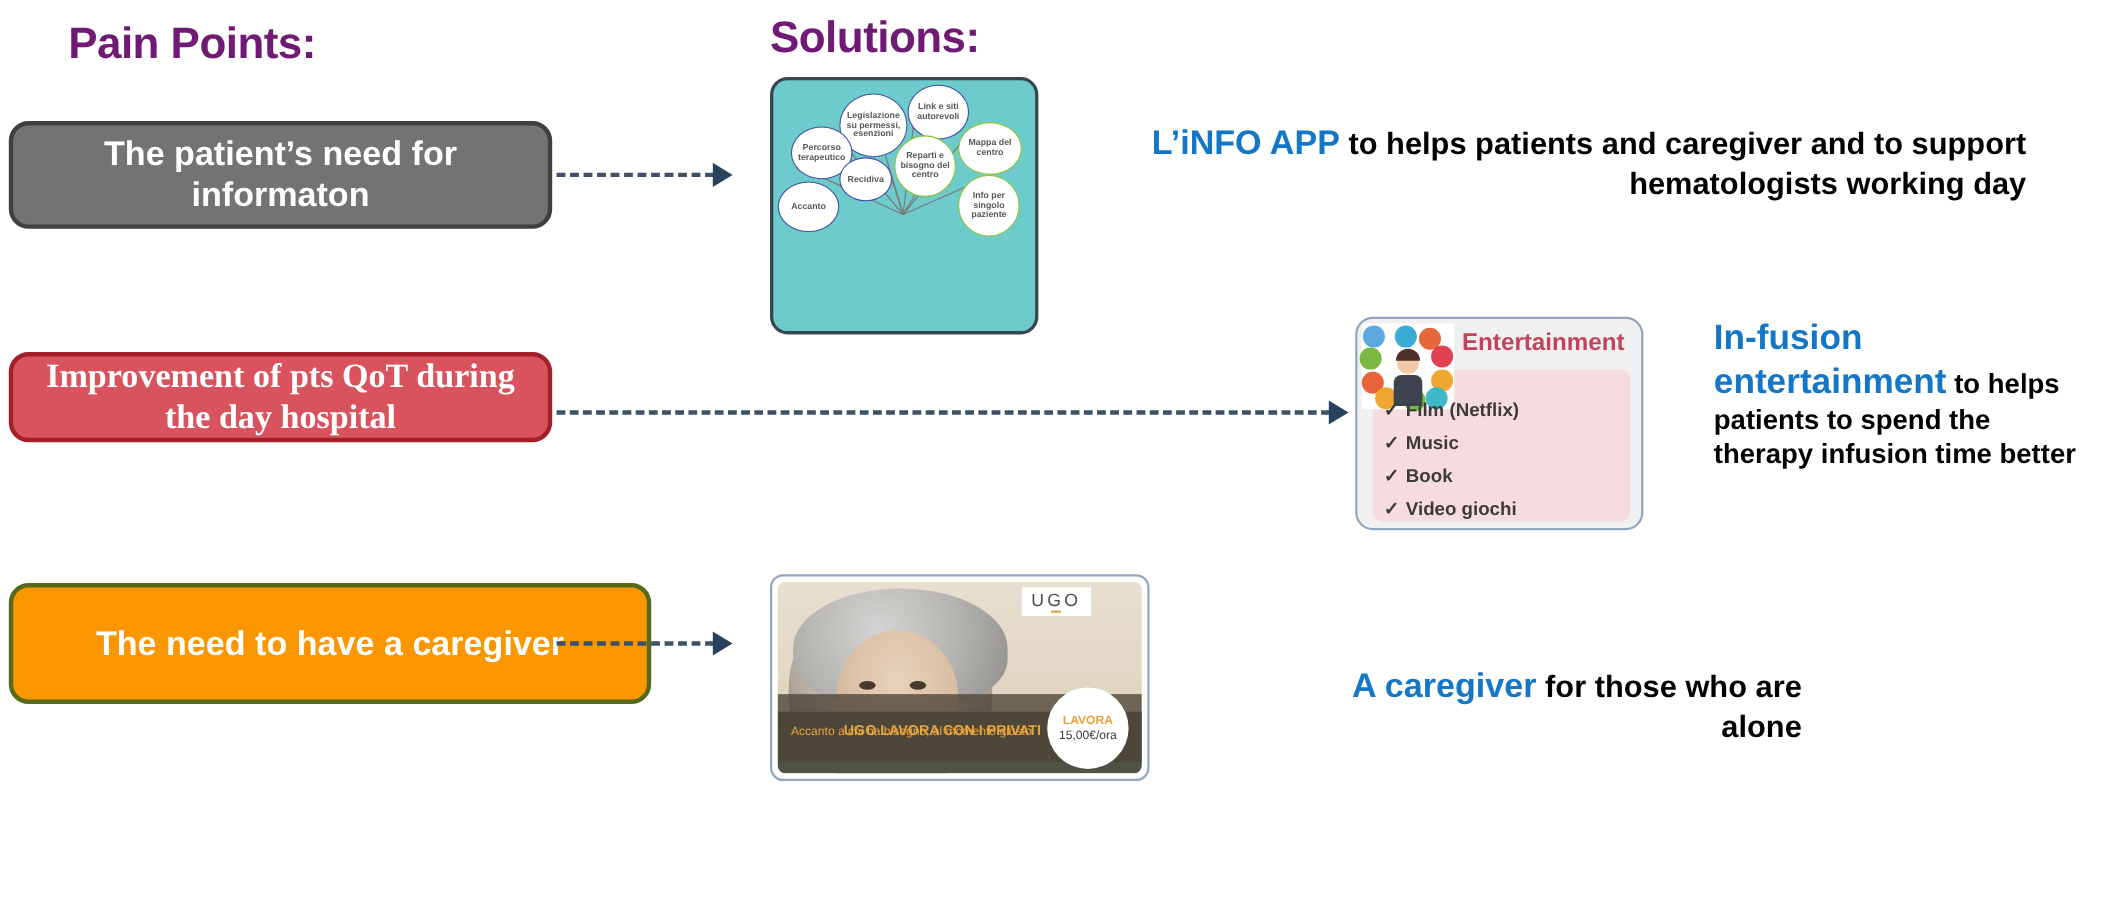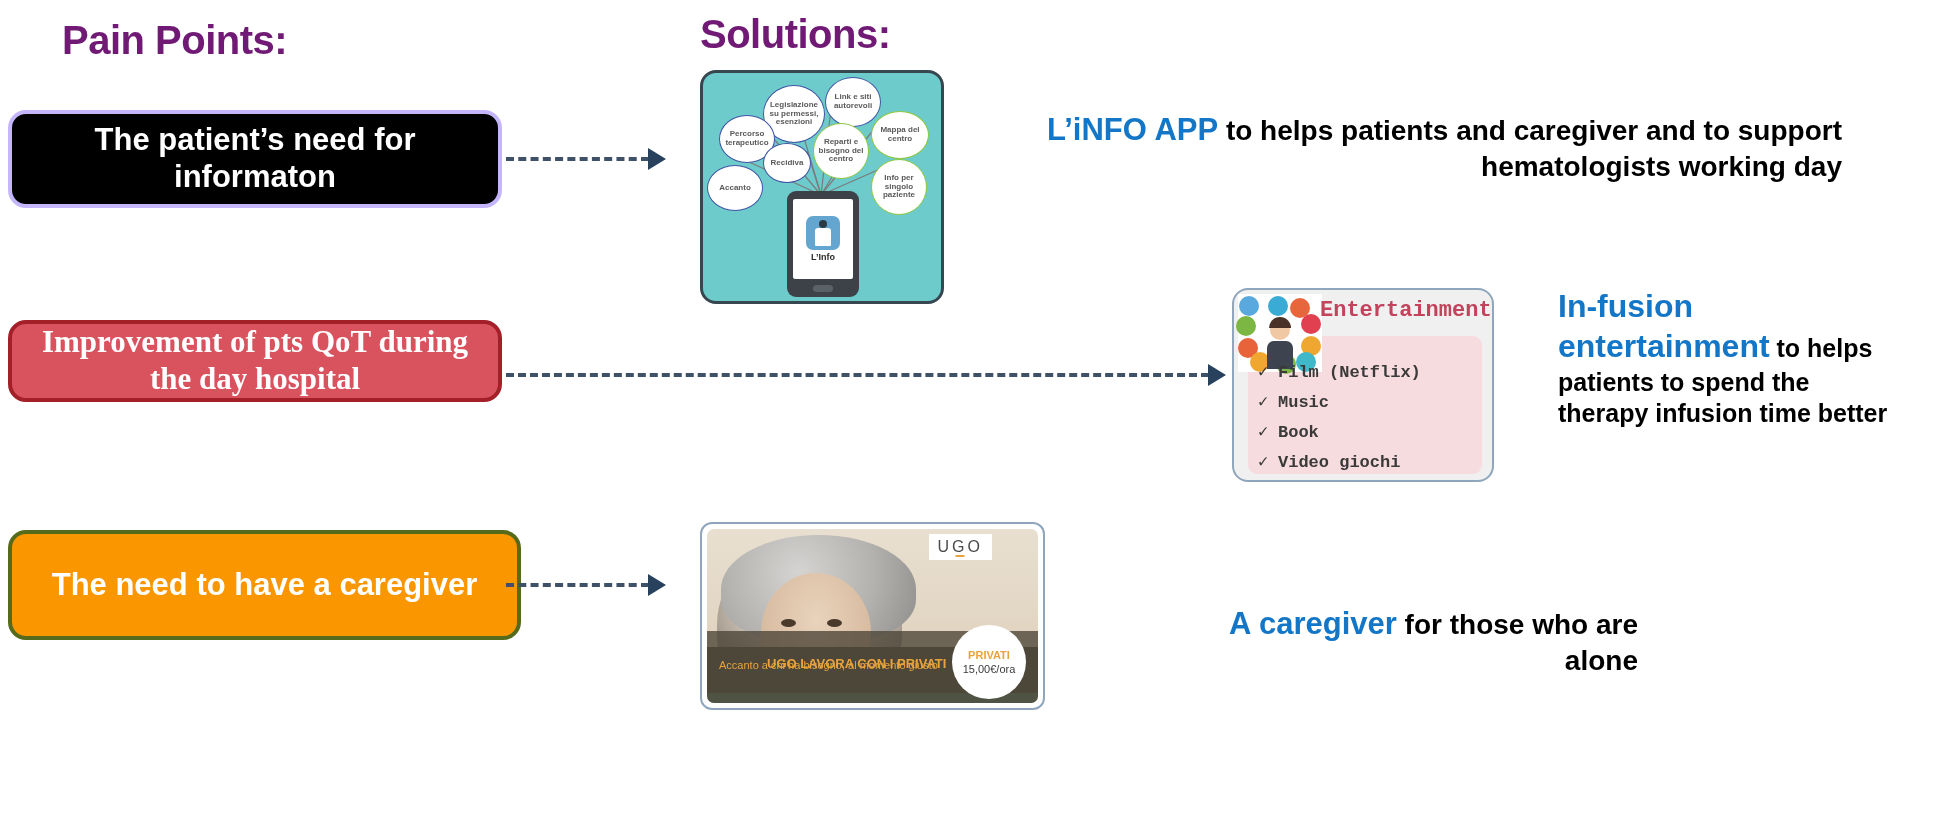--- a/index.html
+++ b/index.html
@@ -8,21 +8,21 @@
 
   .abs{position:absolute;}
 
   
   .heading{color:#701a75;font-weight:bold;font-size:40px;letter-spacing:-0.5px;white-space:nowrap;}
 
   
   .pp-box{border-radius:18px;display:flex;align-items:center;justify-content:center;
           text-align:center;color:#ffffff;font-weight:bold;font-size:31px;line-height:1.18;
           padding:6px 14px;box-sizing:border-box;}
-  .pp-teal  {background:#000000;border:4px solid #c4b5fd;}
+  .pp-teal  {background:#737373;border:4px solid #404040;}
   .pp-red   {background:#D9535F;border:4px solid #A32028;}
   .pp-orange{background:#FA9600;border:4px solid #556B1B;}
 
   
   .conn{height:24px;display:flex;align-items:center;}
   .conn .line{flex:1;height:0;border-top:4px dashed #3E5166;}
   .conn .head{width:0;height:0;border-top:11px solid transparent;border-bottom:11px solid transparent;
               border-left:18px solid #28425E;margin-left:-1px;}
   .reflection{position:absolute;overflow:hidden;pointer-events:none;}
 
@@ -43,21 +43,21 @@
         width:8px;height:8px;border-radius:50%;background:#2b3a45;}
   .phone .applogo::after{content:"";position:absolute;left:50%;top:12px;transform:translateX(-50%);
         width:16px;height:18px;border-radius:3px 3px 1px 1px;background:#fff;}
   .phone .applabel{font-size:9px;font-weight:bold;color:#2b2b2b;margin-top:2px;}
   .phone .home{position:absolute;left:50%;transform:translateX(-50%);bottom:5px;width:20px;height:7px;
         background:#5a6268;border-radius:4px;}
   .spokes{position:absolute;inset:0;}
 
   
   .ent-card{width:258px;height:190px;background:#F0F0F0;border:2px solid #8FA6BD;border-radius:16px;
-            position:relative;overflow:hidden;font-family:Liberation Mono, monospace;}
+            position:relative;overflow:hidden;}
   .ent-title{position:absolute;left:86px;top:8px;right:6px;text-align:center;color:#C2435B;
              font-weight:bold;font-size:22px;}
   .ent-body{position:absolute;left:14px;top:46px;right:10px;bottom:6px;background:#F7DCDF;border-radius:9px;}
   .ent-list{position:absolute;left:24px;top:74px;}
   .ent-li{display:flex;align-items:center;font-size:17px;font-weight:bold;color:#3A3A3A;
           line-height:1;margin-bottom:13px;}
   .ent-li .tick{width:20px;font-size:17px;color:#3A3A3A;}
   .ent-icons{position:absolute;left:4px;top:4px;width:84px;height:78px;background:#fff;}
   .ent-icons .dot{position:absolute;width:20px;height:20px;border-radius:50%;}
   .ent-person{position:absolute;left:50%;top:26px;transform:translateX(-50%);width:26px;height:50px;}
@@ -102,21 +102,21 @@
 <body>
 
 <div class="abs heading" style="left:62px;top:18px;">Pain Points:</div>
 
 <div class="abs heading" style="left:700px;top:12px;">Solutions:</div>
 
 <div class="abs pp-box pp-teal" style="left:8px;top:110px;width:494px;height:98px;">The patient’s need for informaton</div>
 
 <div class="abs pp-box pp-red" style="left:8px;top:320px;width:494px;height:82px;font-family:Liberation Serif, serif;">Improvement of pts QoT during the day hospital</div>
 
-<div class="abs pp-box pp-orange" style="left:8px;top:530px;width:513px;height:110px;">The need to have a caregiver</div>
+<div class="abs pp-box pp-orange" style="left:8px;top:530px;width:584px;height:110px;">The need to have a caregiver</div>
 
 <div class="abs conn" style="left:506px;top:147px;width:160px;">
   <div class="line"></div>
   <div class="head"></div>
 </div>
 
 <div class="abs conn" style="left:506px;top:363px;width:720px;">
   <div class="line"></div>
   <div class="head"></div>
 </div>
@@ -150,27 +150,20 @@
     <div class="bub blue" style="left:16px;top:42px;width:56px;height:48px;font-size:8px;">Percorso terapeutico</div>
 
     <div class="bub blue" style="left:60px;top:70px;width:48px;height:40px;font-size:8px;">Recidiva</div>
 
     <div class="bub green" style="left:110px;top:50px;width:56px;height:56px;font-size:8px;">Reparti e bisogno del centro</div>
 
     <div class="bub green" style="left:168px;top:86px;width:56px;height:56px;font-size:8px;">Info per singolo paziente</div>
 
     <div class="bub blue" style="left:4px;top:92px;width:56px;height:46px;font-size:8px;">Accanto</div>
 
-    <div class="phone">
-      <div class="screen">
-        <div class="applogo"></div>
-        <div class="applabel">L’Info</div>
-      </div>
-      <div class="home"></div>
-    </div>
   </div>
 </div>
 
 <div class="abs reflection" style="left:700px;top:300px;width:244px;height:96px;">
   
 </div>
 
 <div class="abs desc desc-lg" style="left:972px;top:110px;width:870px;">
   <span class="hl">L’iNFO APP</span><span> to helps patients and caregiver and to support hematologists working day</span>
 </div>
@@ -244,21 +237,21 @@
 
       <div class="ugo-logo">
         <span>UGO</span>
         <span class="u-dot"></span>
       </div>
 
       <div class="ugo-cap-a">Accanto a chi ha bisogno, al momento giusto</div>
       <div class="ugo-cap-b">UGO LAVORA CON I PRIVATI</div>
 
       <div class="ugo-offer">
-        <div class="t1">PRIVATI</div>
+        <div class="t1">LAVORA</div>
         <div class="t2">15,00€/ora</div>
       </div>
     </div>
   </div>
 </div>
 
 <div class="abs reflection" style="left:700px;top:712px;width:349px;height:104px;">
   
 </div>
 

